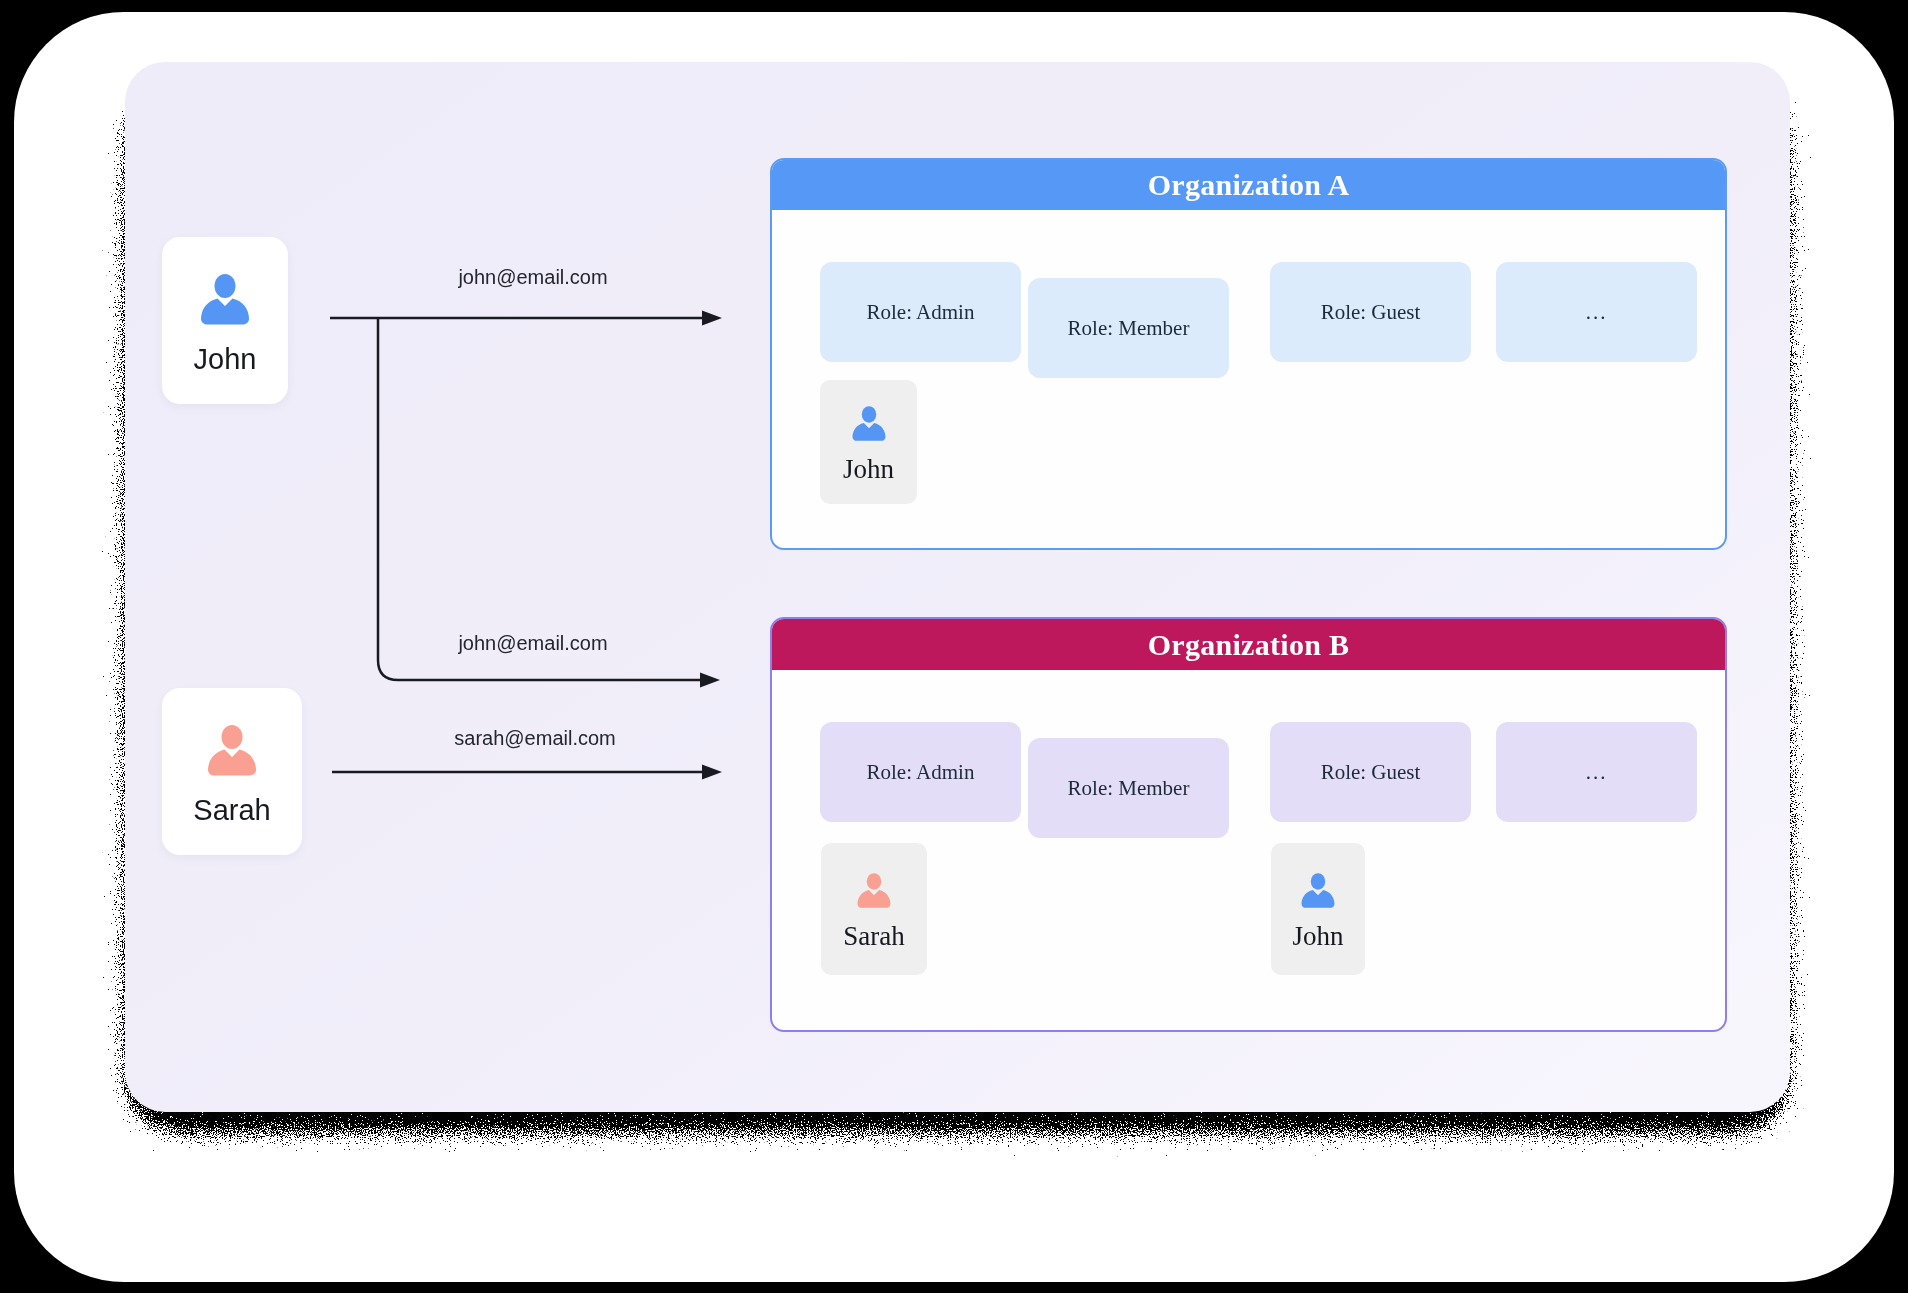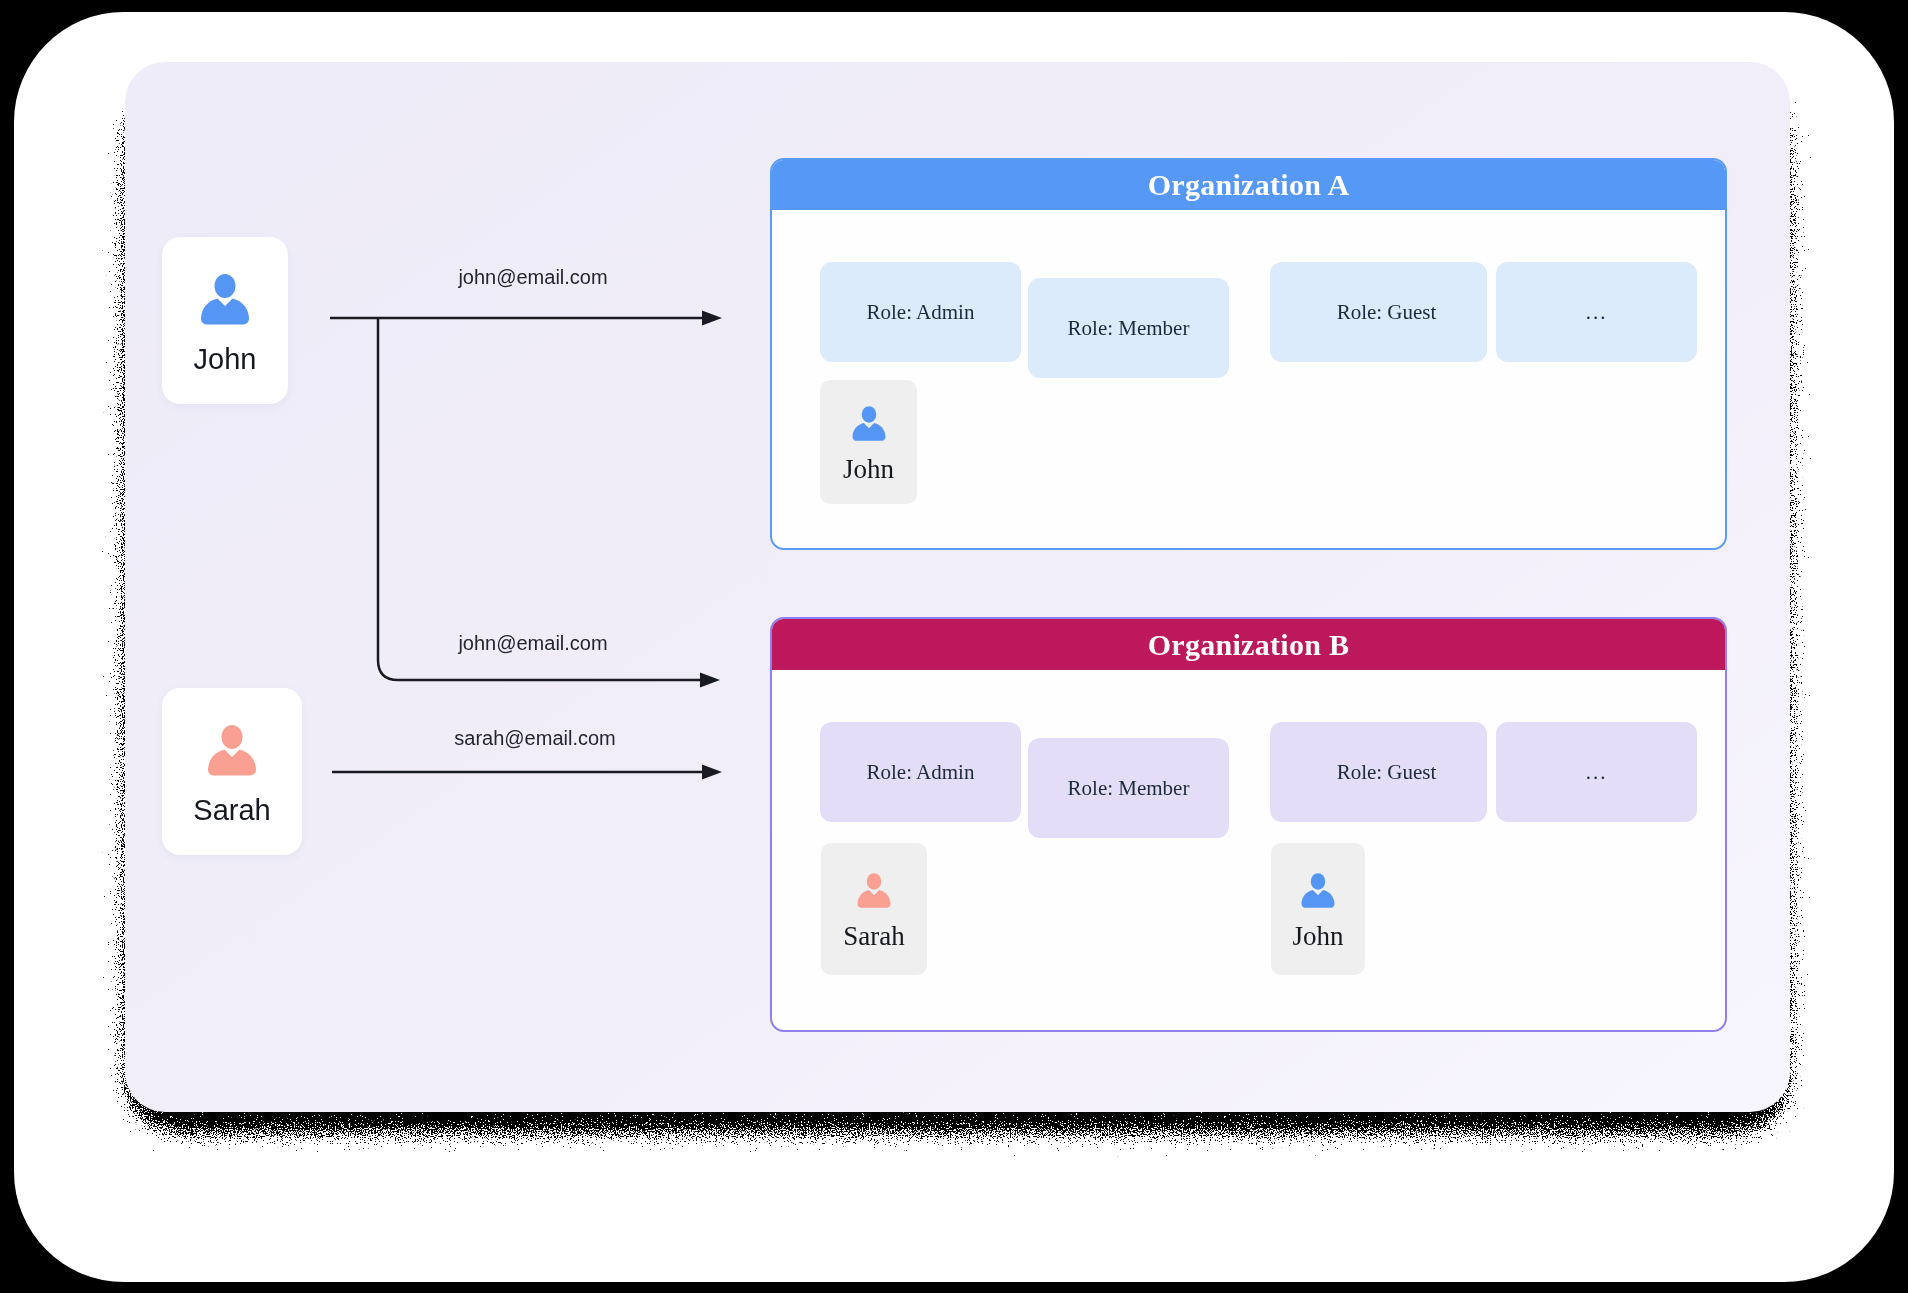--- a/index.html
+++ b/index.html
@@ -63,21 +63,21 @@
   .role-card {
     position: absolute; width: 201px; height: 100px;
     border-radius: 12px;
     display: flex; align-items: center; justify-content: center;
     font-size: 21px; color: #1C2A39; white-space: nowrap;
   }
   .org-a .role-card { background: #DBEBFB; top: 102px; }
   .org-b .role-card { background: #E3DDF8; top: 103px; }
   .role-card.c0 { left: 48px; }
   .role-card.c1 { left: 256px; margin-top: 16px; }
-  .role-card.c2 { left: 498px; padding-left: 16px; }
+  .role-card.c2 { left: 498px; }
   .role-card.c3 { left: 724px; letter-spacing: 2px; }
 
   .member-card {
     position: absolute;
     background: #EFEFEF; border-radius: 10px;
     display: flex; flex-direction: column; align-items: center;
     justify-content: center; gap: 9px;
   }
   .member-card .mname { font-size: 27px; color: #15181E; line-height: 1; }
   .org-a .member-card.m0 { left: 48px; top: 220px; width: 97px; height: 124px; }

